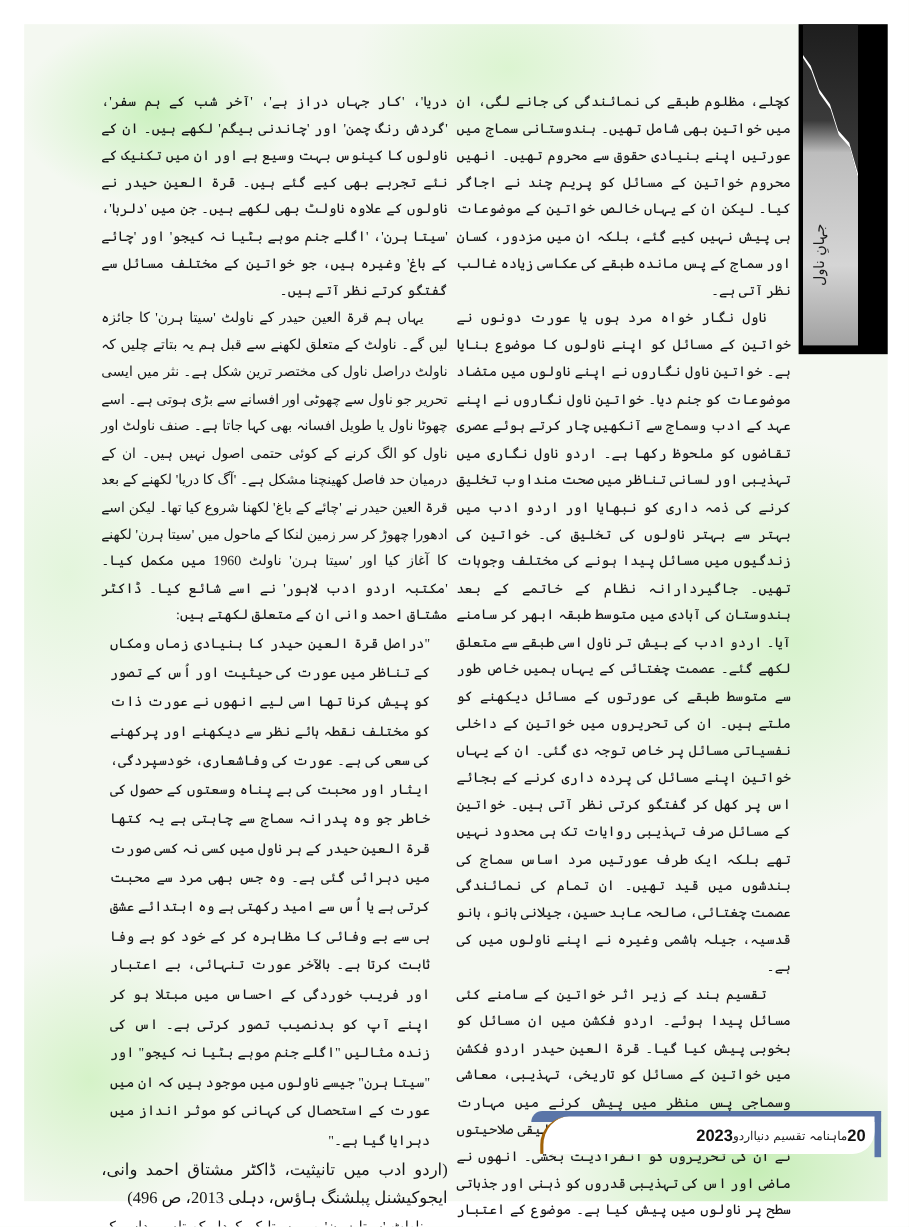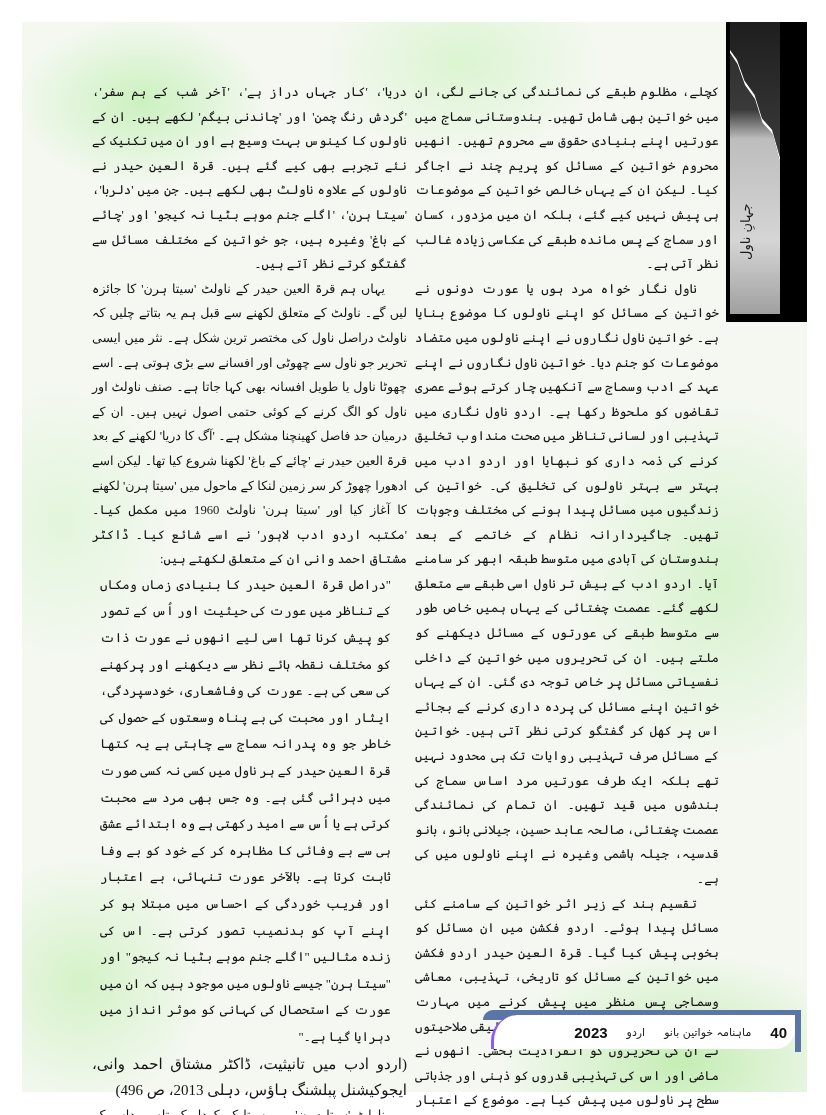--- a/index.html
+++ b/index.html
@@ -58,22 +58,22 @@
   .footer-badge .bar-top {
     position: absolute; left: 0; top: 0; width: 318px; height: 10px;
     background: #5a75a8; border-top-left-radius: 30px;
   }
   .footer-badge .bar-right {
     position: absolute; right: 0; top: 0; width: 6px; height: 42px; background: #5a75a8;
   }
   .footer-badge .inner {
     position: absolute; left: 8px; top: 5px; width: 304px; height: 34px;
     background: #ffffff; border-top-left-radius: 26px; border-bottom-right-radius: 20px;
-    border-left: 3px solid #8b5cf6;
-    display: flex; align-items: center; justify-content: flex-end; gap: 19px;
+    border-left: 3px solid #a16207;
+    display: flex; align-items: center; justify-content: flex-end; gap: 0;
     padding-right: 8px; box-sizing: border-box; direction: ltr;
   }
   .footer-badge .num { font-family: "Liberation Sans", sans-serif; font-weight: bold; font-size: 15px; color: #111; }
   .footer-badge .mag { font-family: "DejaVu Sans", sans-serif; font-size: 11px; color: #222; direction: rtl; }
 </style>
 </head>
 <body>
 
 <div class="page"></div>
 
@@ -99,16 +99,16 @@
   <p class="ref">(اردو ادب میں تانیثیت، ڈاکٹر مشتاق احمد وانی، ایجوکیشنل پبلشنگ ہاؤس، دہلی 2013، ص 496)</p>
   <p class="indent">ناولٹ 'سیتا ہرن' میں سیتا کے کردار کو تلسی داس کے 'رامائن' کے</p>
 </div>
 
 <div class="footer-badge">
   <div class="bar-top"></div>
   <div class="bar-right"></div>
   <div class="inner">
     <span class="num">2023</span>
     <span class="mag">اردو</span>
-    <span class="mag">ماہنامہ خواتین بانو</span>
-    <span class="num">40</span>
+    <span class="mag">ماہنامہ تقسیم دنیا</span>
+    <span class="num">20</span>
   </div>
 </div>
 
 </body></html>

